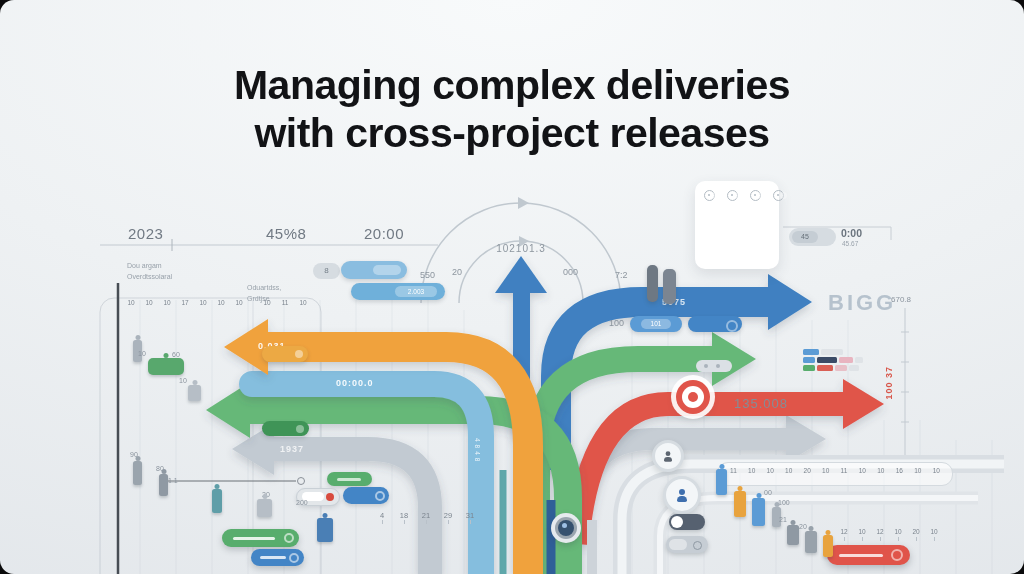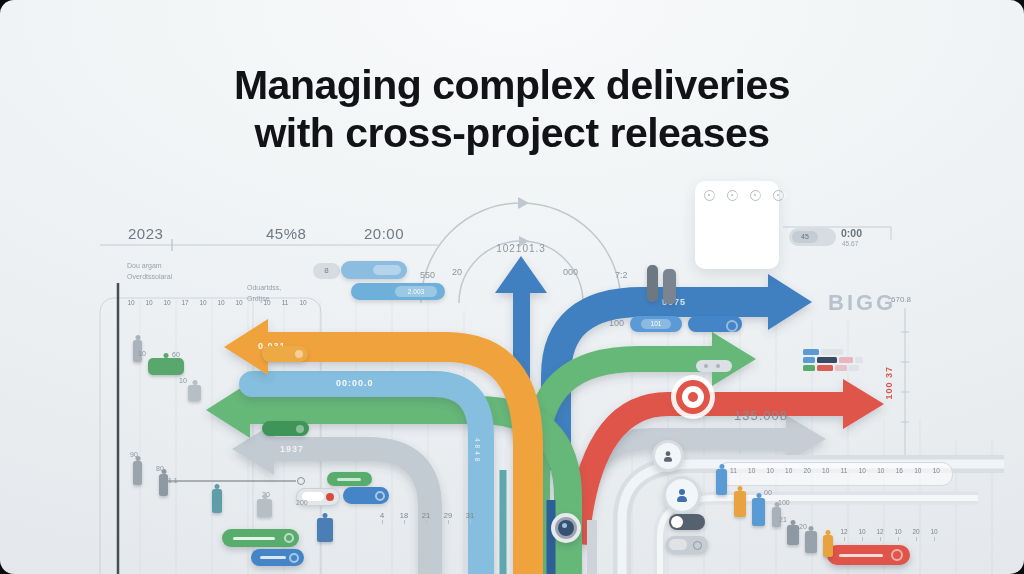--- a/index.html
+++ b/index.html
@@ -256,21 +256,21 @@
   <div class="pill" style="left:262px;top:346px;width:46px;height:16px;background:#eca944;box-shadow:0 2px 4px rgba(60,70,80,.2);">
     <span class="ring" style="left:33px;top:4px;width:8px;height:8px;background:rgba(255,255,255,.45);"></span>
   </div>
   <div class="pill" style="left:262px;top:421px;width:47px;height:15px;background:#3f9457;box-shadow:0 2px 4px rgba(60,70,80,.2);">
     <span class="ring" style="left:34px;top:4px;width:8px;height:8px;background:rgba(255,255,255,.4);"></span>
   </div>
 
   <div class="big" style="left:828px;top:290px;">BIGG</div>
   <div class="abs" style="left:891px;top:295px;font-size:8px;color:#8b949e;">670.8</div>
   <div class="vred" style="left:884px;top:366px;">100 37</div>
-  <div class="abs" style="left:734px;top:408px;font-size:13px;color:#848d96;letter-spacing:1px;">135.008</div>
+  <div class="abs" style="left:734px;top:396px;font-size:13px;color:#848d96;letter-spacing:1px;">135.008</div>
 
   <div class="abs" style="left:803px;top:349px;">
     <div class="mrow">
         <span class="seg" style="background: rgb(91, 155, 213); width: 16px;"></span>
         <span class="seg" style="background: rgb(223, 227, 231); width: 22px;"></span>
       </div>
     <div class="mrow">
         <span class="seg" style="background: rgb(91, 155, 213); width: 12px;"></span>
         <span class="seg" style="background: rgb(58, 74, 102); width: 20px;"></span>
         <span class="seg" style="background: rgb(232, 180, 192); width: 14px;"></span>

